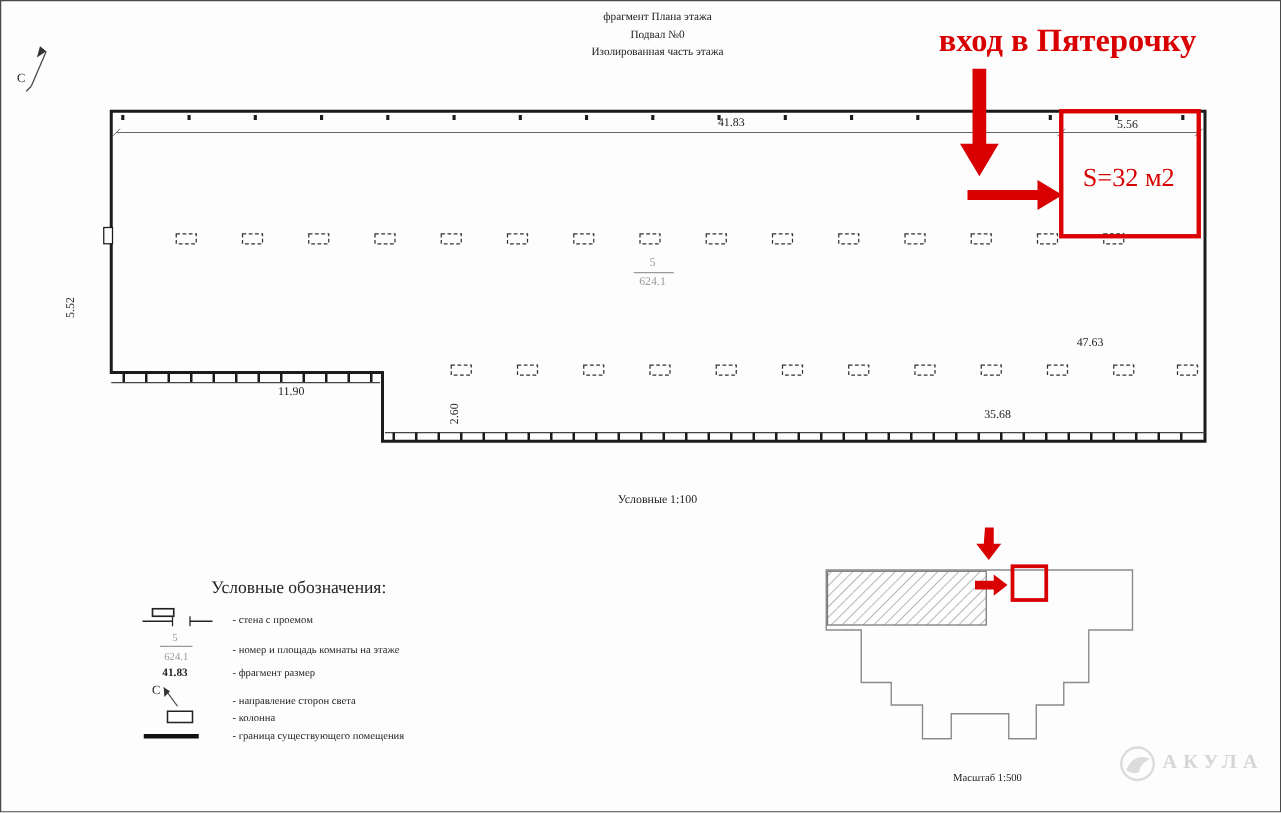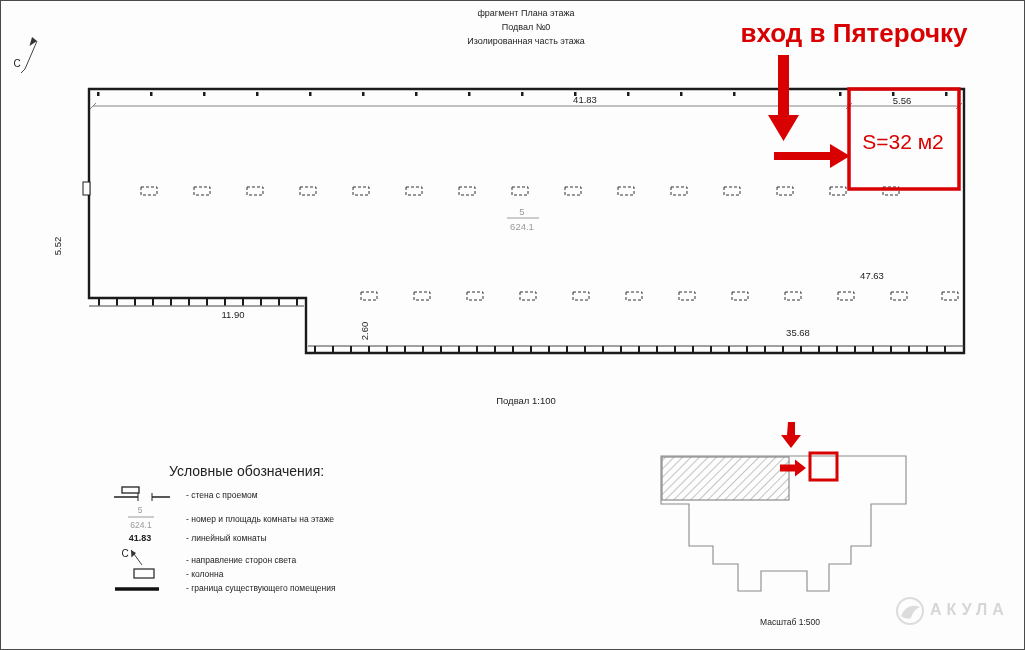--- a/index.html
+++ b/index.html
@@ -1,20 +1,20 @@
 <!DOCTYPE html>
 <html><head>
 <meta charset="utf-8">
 <style>
   * { box-sizing: border-box; }
   html, body { margin: 0; padding: 0; background: #ffffff; }
   #canvas {
     position: relative; width: 1025px; height: 650px;
     background: #fdfdfd; border: 1px solid #4a4a4a; overflow: hidden;
-    font-family: Liberation Sans, sans-serif;
+    font-family: Liberation Serif, serif;
   }
   #plan-svg { position: absolute; left: 0; top: 0; }
   .txt { position: absolute; transform: translate(-50%,-50%); white-space: nowrap; color: #222; }
   .rot { transform: translate(-50%,-50%) rotate(-90deg); }
   .small { font-size: 9.5px; }
   .tiny { font-size: 8.5px; }
   .gray { color: #9a9a9a; }
   .red { color: #d80000; }
   .bold { font-weight: bold; }
   .entrance { font-size: 26px; font-weight: bold; text-align: right; }
@@ -148,27 +148,27 @@
   <span class="txt small" style="left:901px;top:99px">5.56</span>
   <span class="txt small rot" style="left:56px;top:245px">5.52</span>
   <span class="txt small" style="left:232px;top:313px">11.90</span>
   <span class="txt small rot" style="left:363px;top:330px">2.60</span>
   <span class="txt small" style="left:871px;top:274px">47.63</span>
   <span class="txt small" style="left:797px;top:331px">35.68</span>
 
   <span class="txt small gray" style="left:521px;top:210px">5</span>
   <span class="txt small gray" style="left:521px;top:225px">624.1</span>
 
-  <span class="txt small" style="left:525px;top:399px">Подвал 1:100</span>
+  <span class="txt small" style="left:525px;top:399px">Условные 1:100</span>
   <span class="txt tiny" style="left:789px;top:621px">Масштаб 1:500</span>
 
   <span class="legend-title" style="left:168px;top:470px">Условные обозначения:</span>
   <span class="legend-label" style="left:185px;top:494px">- стена с проемом</span>
   <span class="legend-label" style="left:185px;top:518px">- номер и площадь комнаты на этаже</span>
-  <span class="legend-label" style="left:185px;top:537px">- линейный комнаты</span>
+  <span class="legend-label" style="left:185px;top:537px">- фрагмент размер</span>
   <span class="legend-label" style="left:185px;top:559px">- направление сторон света</span>
   <span class="legend-label" style="left:185px;top:573px">- колонна</span>
   <span class="legend-label" style="left:185px;top:587px">- граница существующего помещения</span>
 
   <span class="txt tiny gray" style="left:139px;top:509px">5</span>
   <span class="txt tiny gray" style="left:140px;top:524px">624.1</span>
   <span class="txt bold" style="left:139px;top:537px;font-size:9px">41.83</span>
   <span class="txt" style="left:124px;top:552px;font-size:10px">С</span>
 
   <span class="wm" style="left:929px;top:600px">АКУЛА</span>

